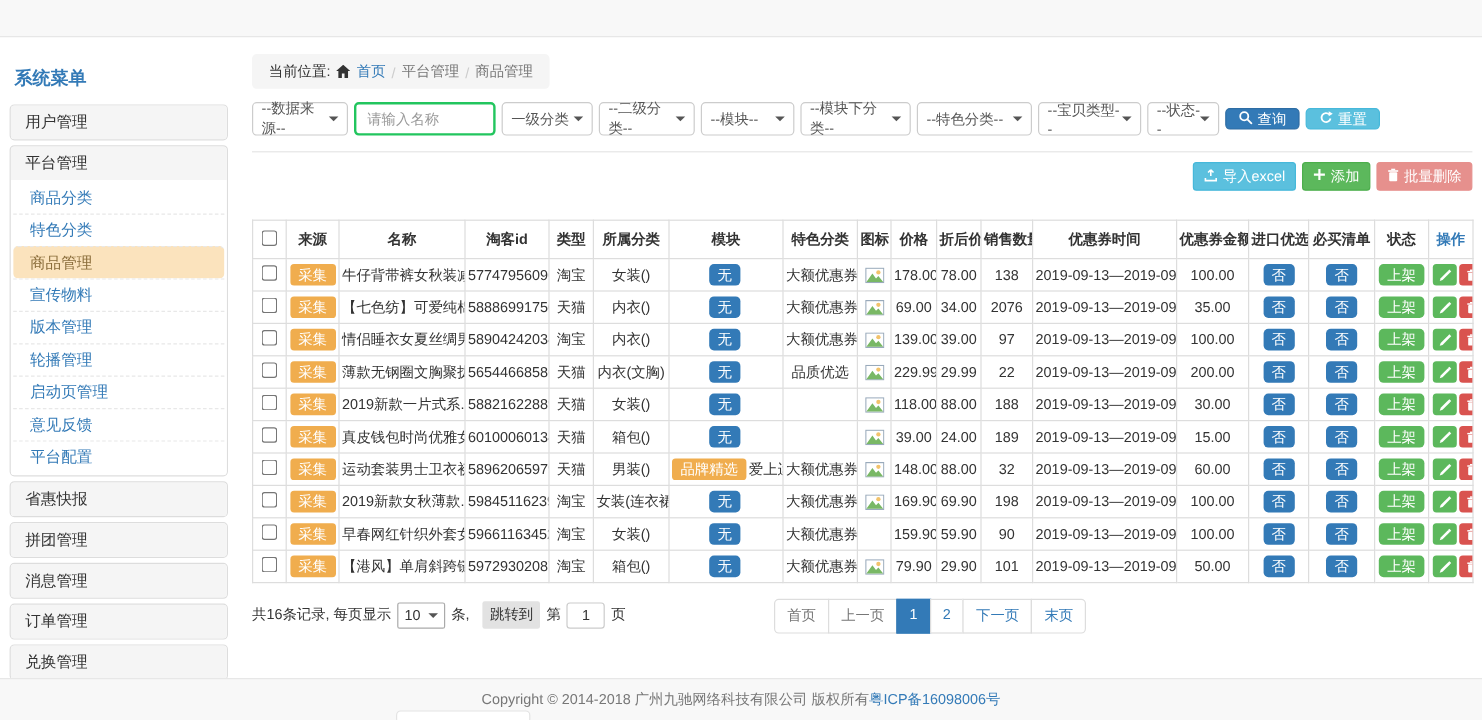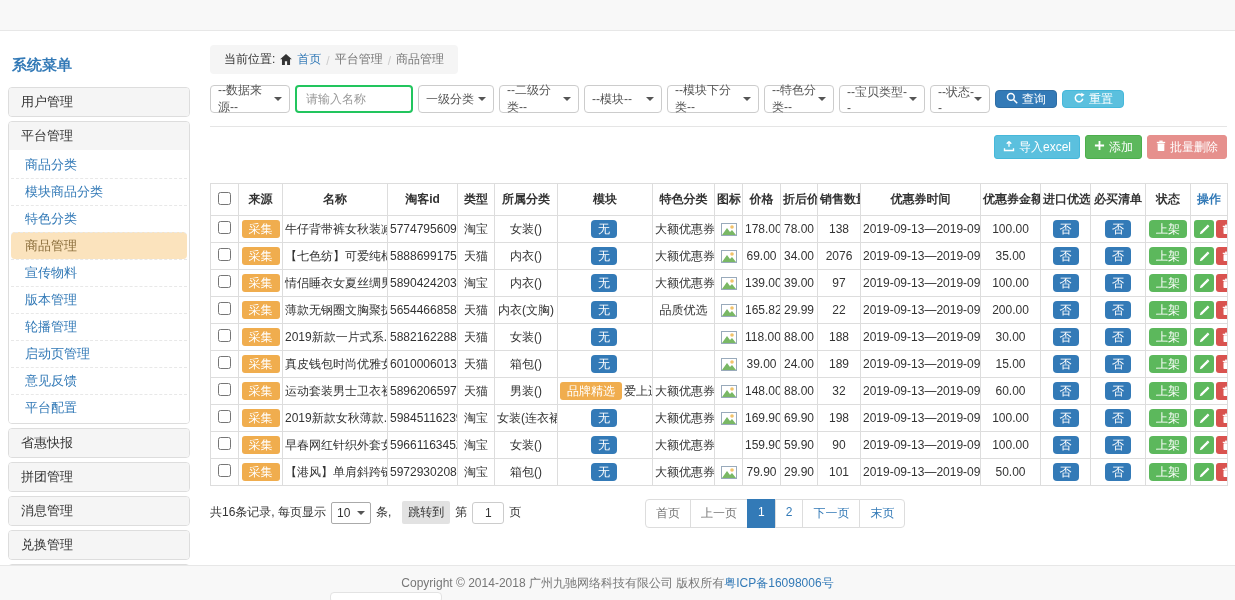--- a/index.html
+++ b/index.html
@@ -111,40 +111,42 @@
     <div class="sidebar-title">系统菜单</div>
 
     <div class="panel">
       <div class="panel-header">用户管理</div>
     </div>
 
     <div class="panel">
       <div class="panel-header">平台管理</div>
       <div class="submenu">
         <div class="submenu-item">商品分类</div>
-        <div class="submenu-item">模块商品分类</div>
         <div class="submenu-item">特色分类</div>
         <div class="submenu-item active">商品管理</div>
         <div class="submenu-item">宣传物料</div>
         <div class="submenu-item">版本管理</div>
         <div class="submenu-item">轮播管理</div>
         <div class="submenu-item">启动页管理</div>
         <div class="submenu-item">意见反馈</div>
         <div class="submenu-item">平台配置</div>
       </div>
     </div>
 
     <div class="panel">
       <div class="panel-header">省惠快报</div>
     </div>
     <div class="panel">
       <div class="panel-header">拼团管理</div>
     </div>
     <div class="panel">
       <div class="panel-header">消息管理</div>
+    </div>
+    <div class="panel">
+      <div class="panel-header">订单管理</div>
     </div>
     <div class="panel">
       <div class="panel-header">兑换管理</div>
     </div>
     <div class="panel">
       <div class="panel-header">结算管理</div>
     </div>
   </div>
 
   <div class="main">
@@ -178,21 +180,21 @@
           <span class="caret" style="border-top-color:#555"></span>
       </div>
       <div class="sel" style="width:78px">
         <span>--模块--</span>
           <span class="caret" style="border-top-color:#555"></span>
       </div>
       <div class="sel" style="width:92px">
         <span>--模块下分类--</span>
           <span class="caret" style="border-top-color:#555"></span>
       </div>
-      <div class="sel" style="width:70px">
+      <div class="sel" style="width:96px">
         <span>--特色分类--</span>
           <span class="caret" style="border-top-color:#555"></span>
       </div>
       <div class="sel" style="width:86px">
         <span>--宝贝类型--</span>
           <span class="caret" style="border-top-color:#555"></span>
       </div>
       <div class="sel" style="width:60px">
         <span>--状态--</span>
           <span class="caret" style="border-top-color:#555"></span>
@@ -425,21 +427,21 @@
         <td>品质优选</td>
         <td>
           <span class="thumb">
             <svg width="16" height="13" viewBox="0 0 16 13">
                   <rect x="0.5" y="0.5" width="15" height="12" fill="#fff" stroke="#9ab"></rect>
                   <circle cx="11" cy="4" r="1.8" fill="#f2c36b"></circle>
                   <path d="M1 12 L6 5 L9 9 L11 7 L15 12 Z" fill="#79b865"></path>
                 </svg>
           </span>
         </td>
-        <td>165.82</td>
+        <td>229.99</td>
         <td>29.99</td>
         <td>22</td>
         <td>2019-09-13—2019-09-17</td>
         <td>200.00</td>
         <td><span class="badge badge-blue">否</span></td>
         <td><span class="badge badge-blue">否</span></td>
         <td><span class="badge badge-green">上架</span></td>
         <td class="ops">
           <span class="op-btn op-edit">
                 <svg width="11" height="11" viewBox="0 0 14 14">

